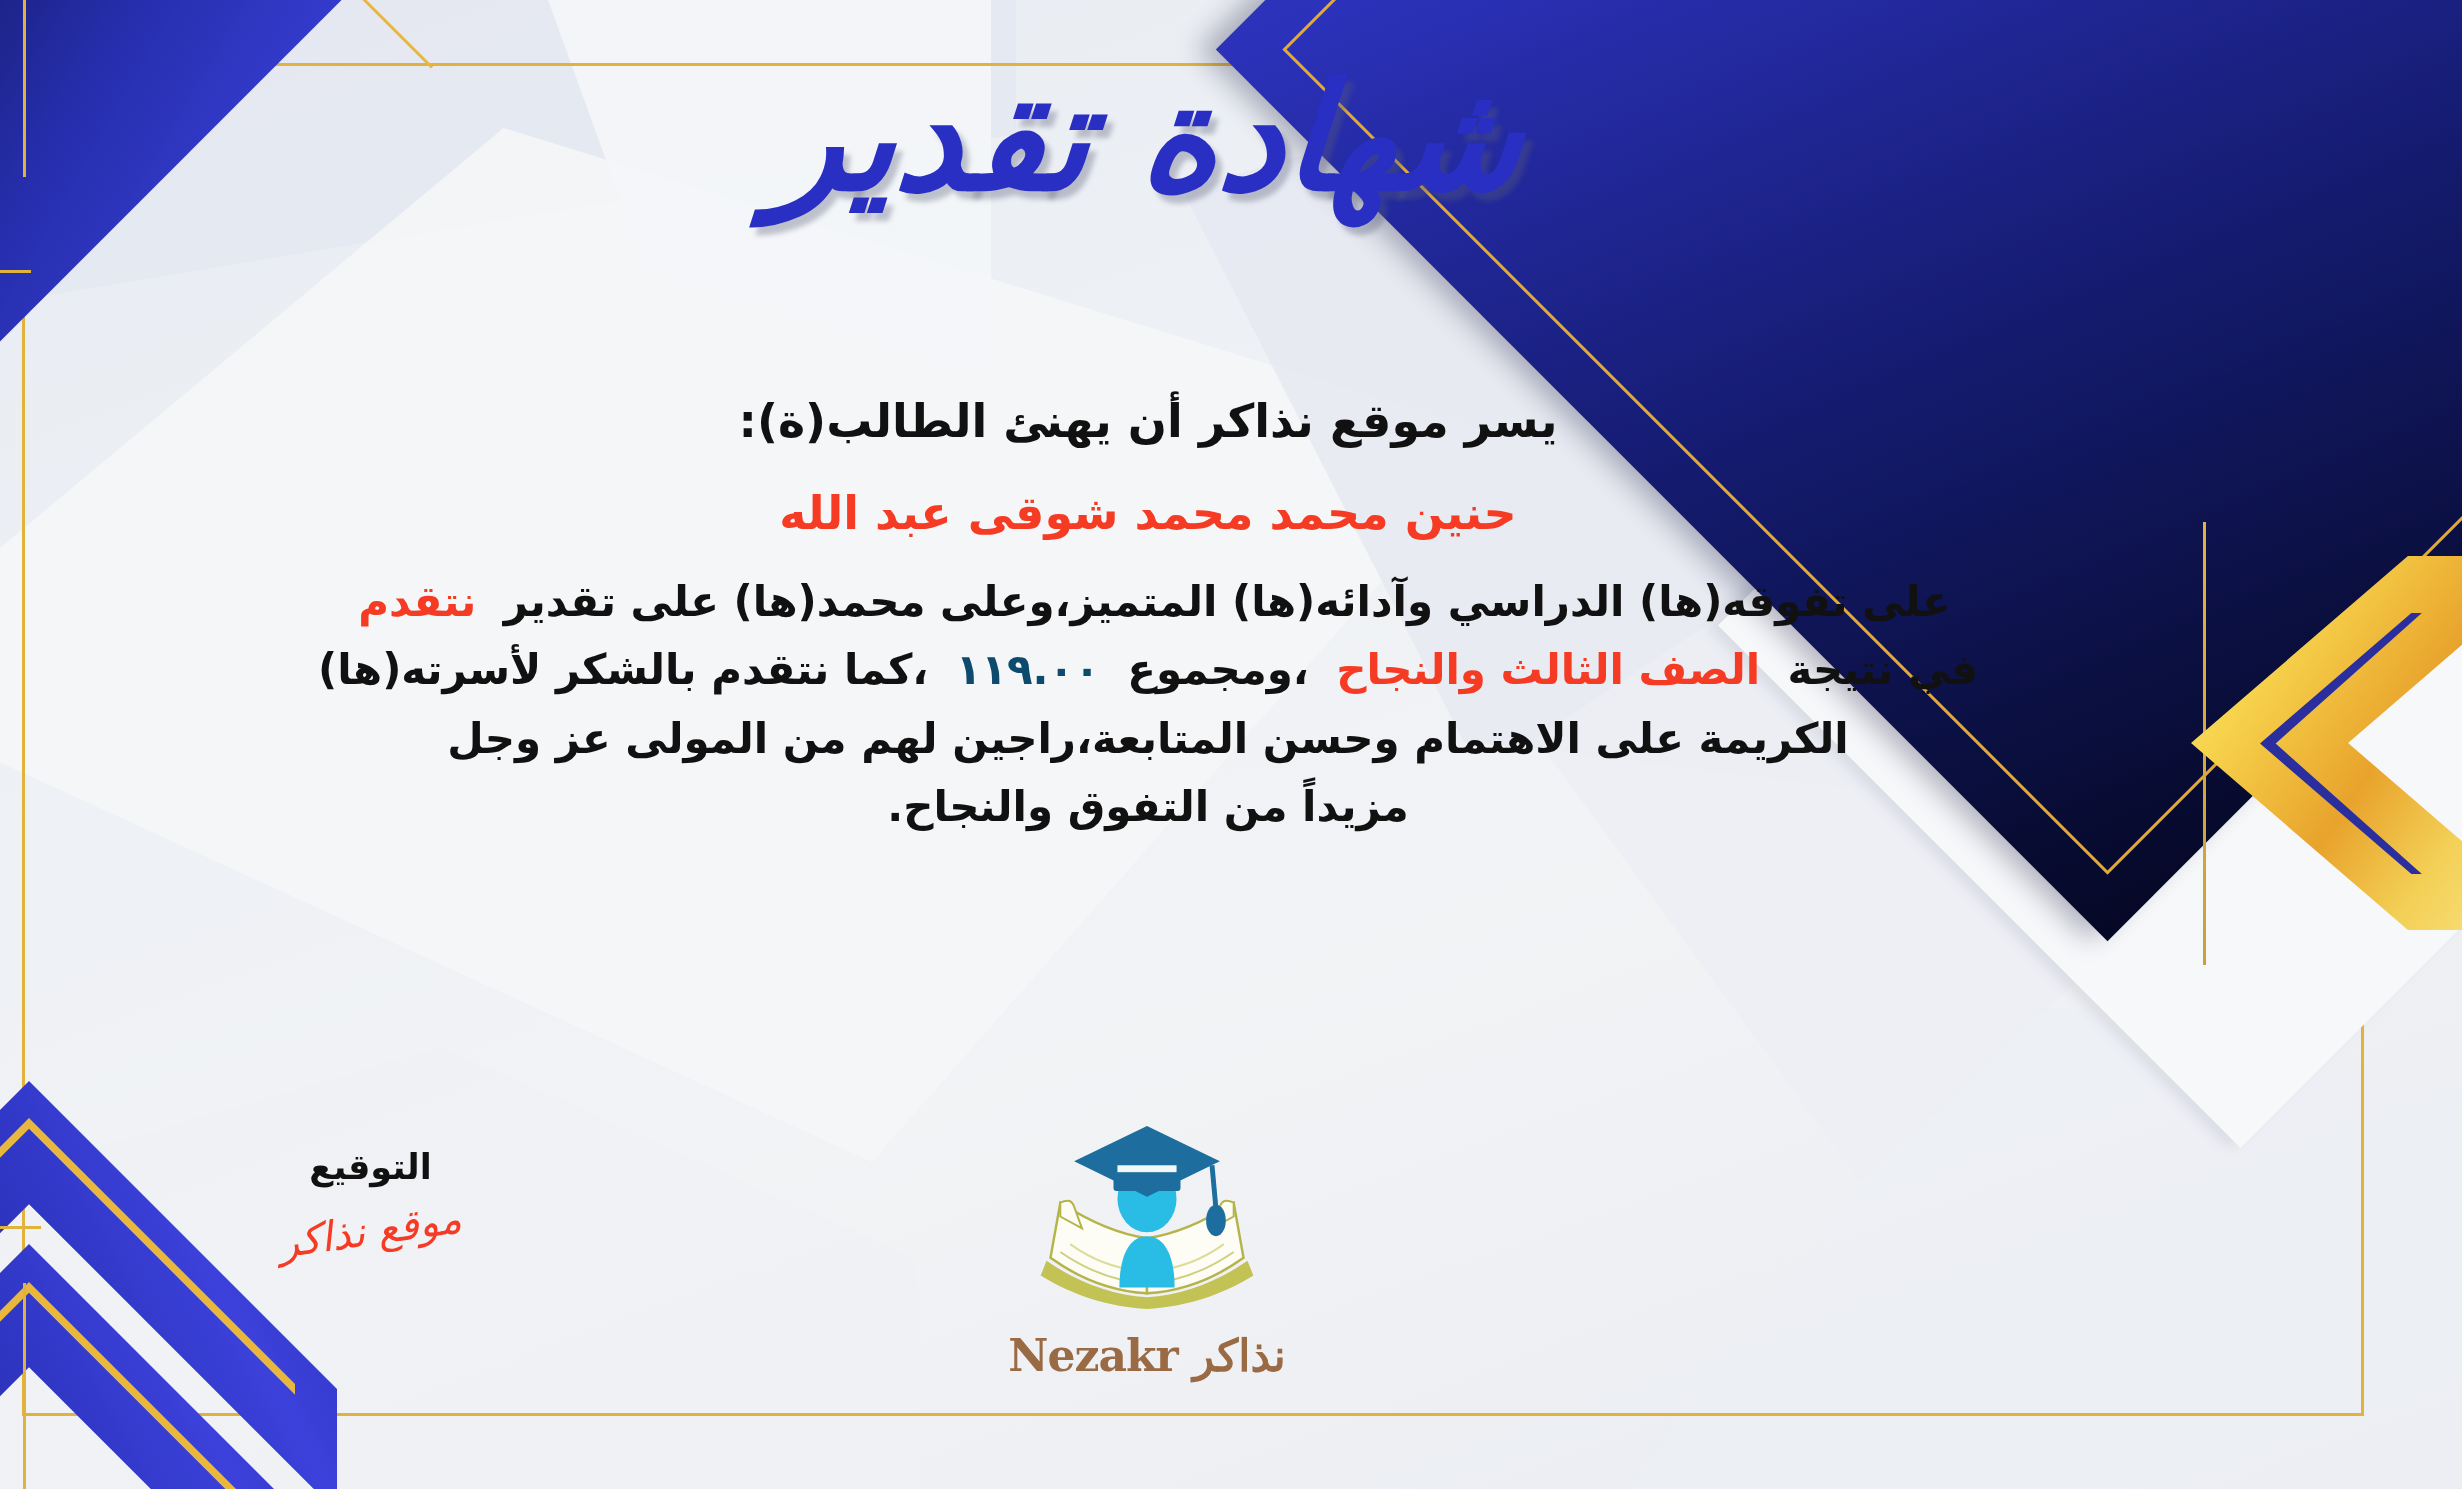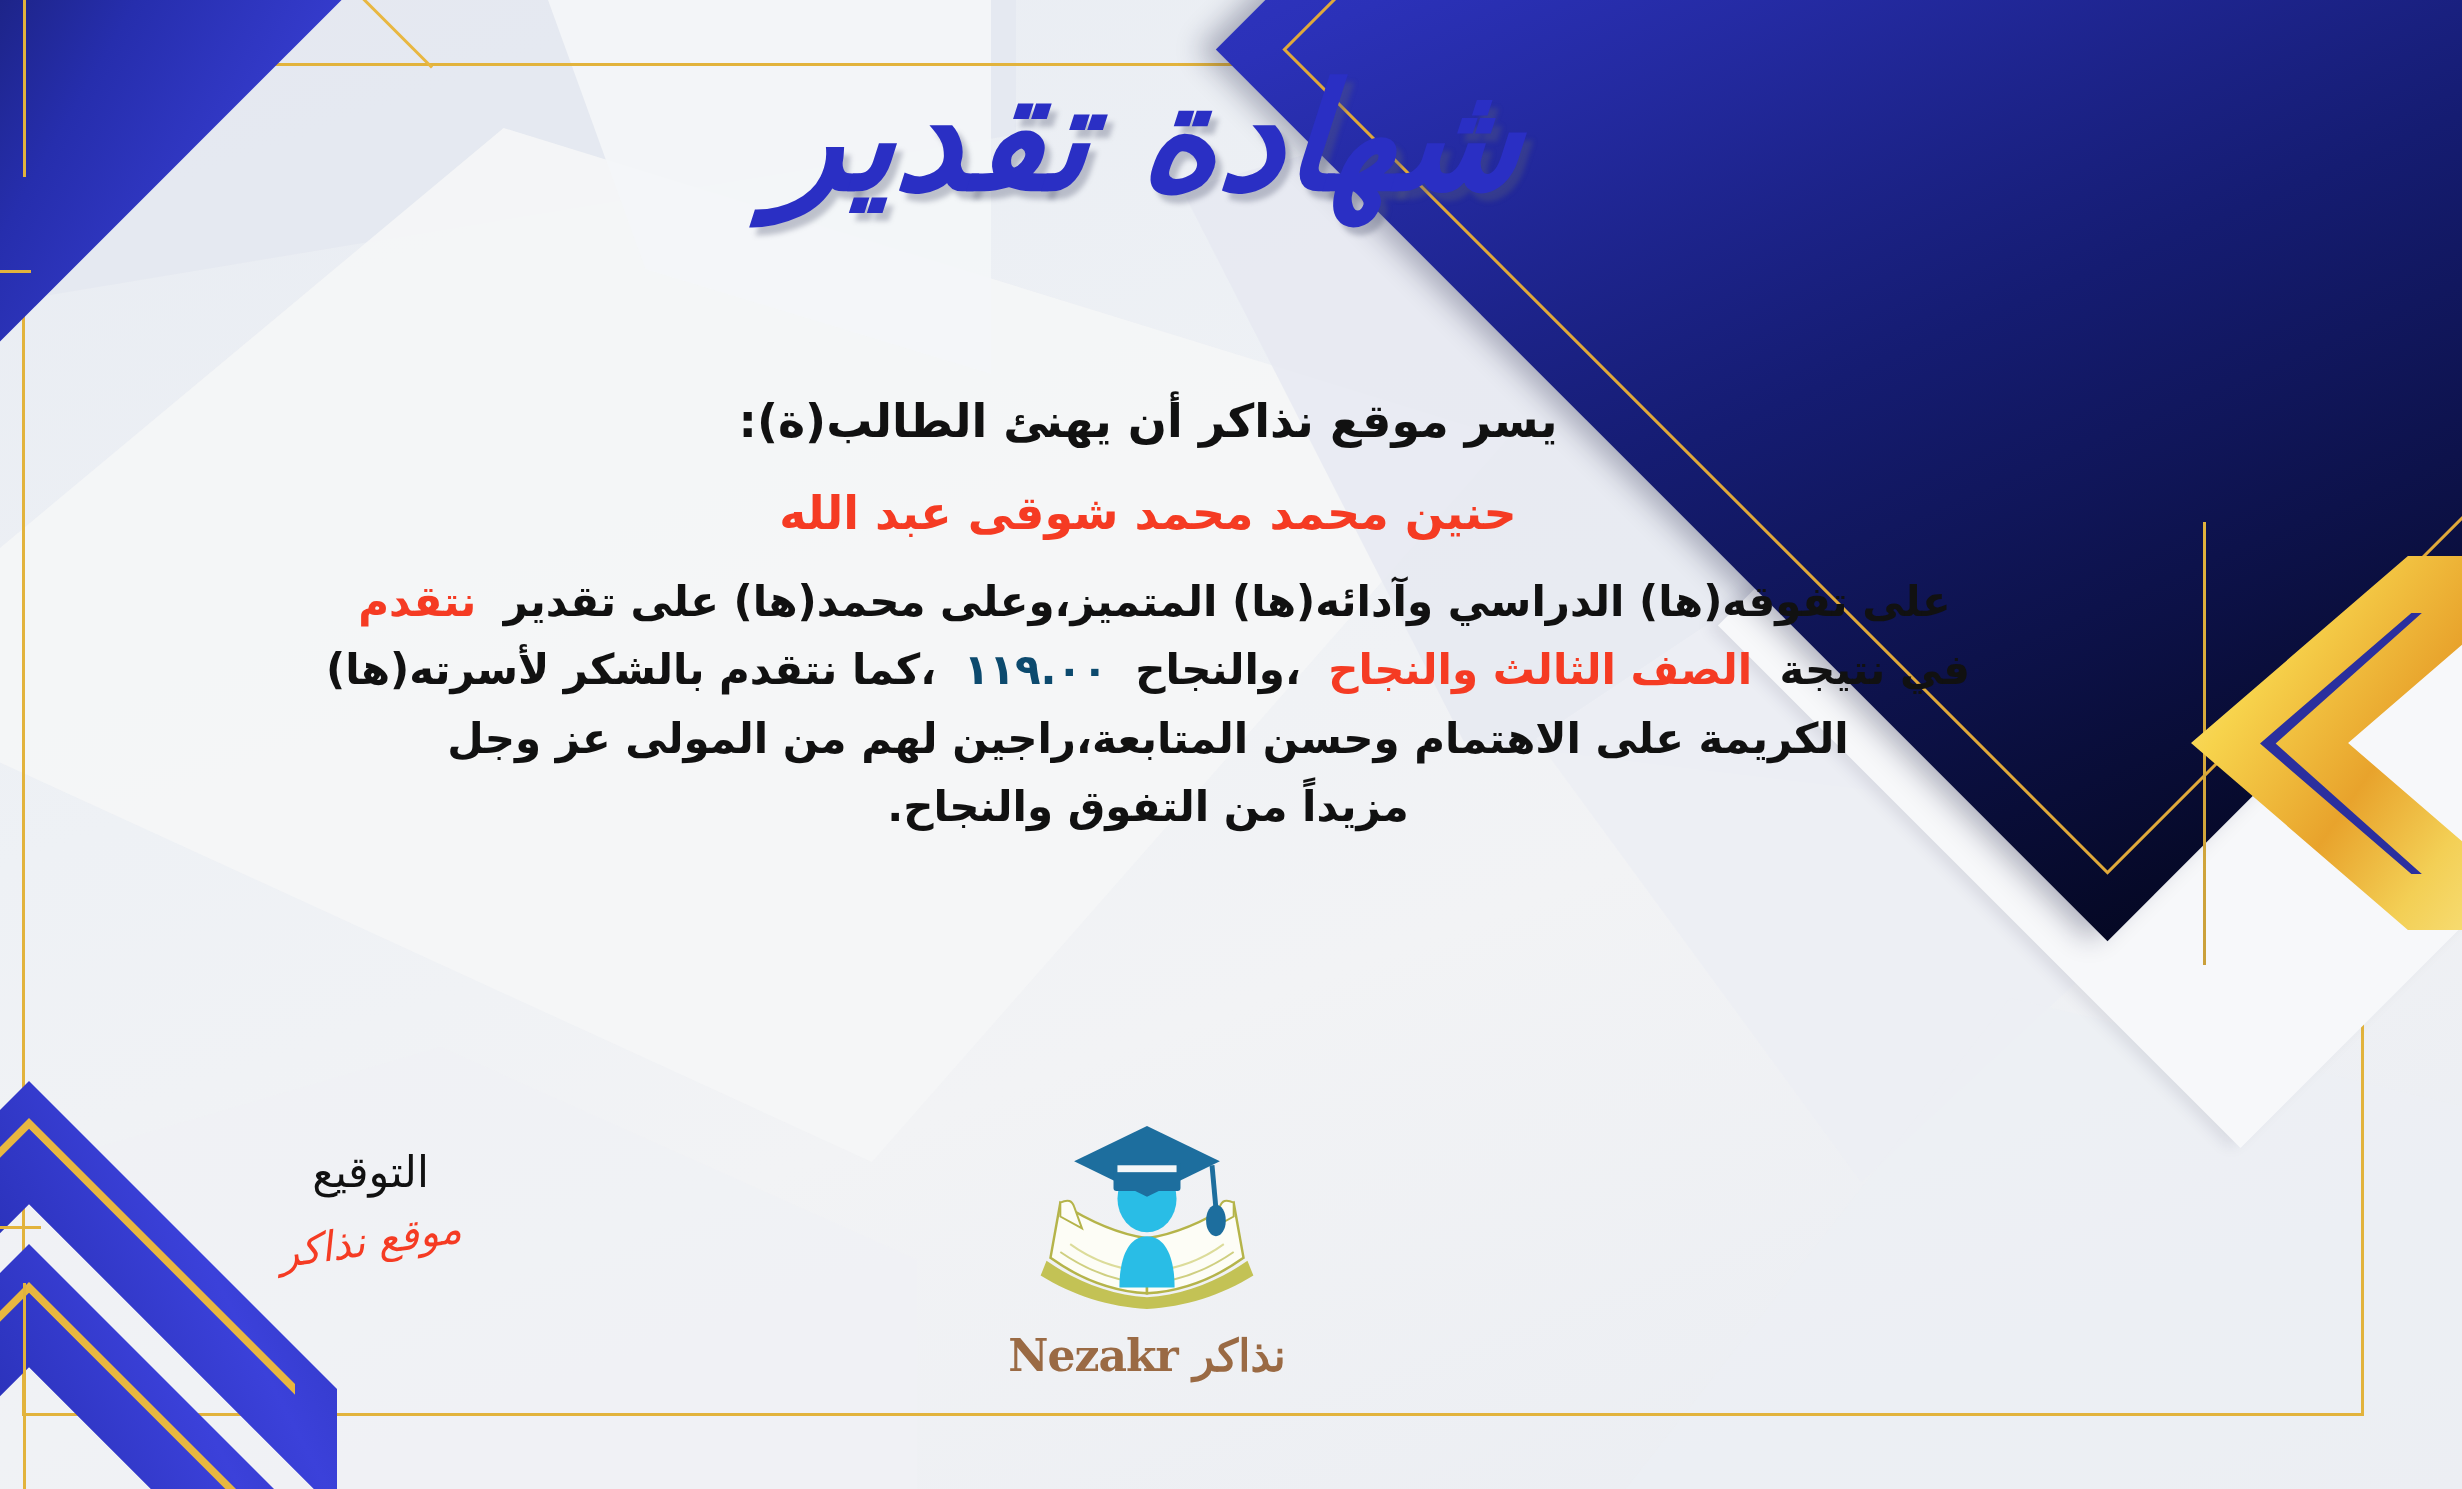--- a/index.html
+++ b/index.html
@@ -154,21 +154,21 @@
   }
   .line-3,.line-4,.line-5,.line-6{font-size:42px;}
   .line-3{margin-bottom:8.9px;}
   .line-4{margin-bottom:8.9px;}
   .line-5{margin-bottom:8.9px;}
   .hl{color:#f53b23;font-weight:700;padding:0 12.8px;}
   .hl-num{color:#0c4a6e;font-weight:700;padding:0 12.8px;letter-spacing:1px;text-align:right;}
 
   
   .sig-block{position:absolute;left:364px;top:1147px;width:345px;text-align:center;}
-  .sig-label{font-size:43px;font-weight:400;color:#111;}
+  .sig-label{font-size:35px;font-weight:700;color:#111;}
   .sig-mark{
     margin-top:19.7px;
     font-size:41px;
     color:#f53b23;
     font-style:italic;
     font-family:"DejaVu Serif","Liberation Serif",serif;
     transform:rotate(-8deg);
     display:inline-block;
   }
 
@@ -240,21 +240,21 @@
       <p class="line student-name">حنين محمد محمد شوقى عبد الله</p>
 
       <p class="line line-3">
         <span>على تفوقه(ها) الدراسي وآدائه(ها) المتميز،وعلى محمد(ها) على تقدير</span>
         <span class="hl">نتقدم</span>
       </p>
 
       <p class="line line-4">
         <span>في نتيجة</span>
         <span class="hl">الصف الثالث والنجاح</span>
-        <span>،والنجاح</span>
+        <span>،ومجموع</span>
         <span class="hl-num">١١٩.٠٠</span>
         <span>،كما نتقدم بالشكر لأسرته(ها)</span>
       </p>
 
       <p class="line line-5">الكريمة على الاهتمام وحسن المتابعة،راجين لهم من المولى عز وجل</p>
 
       <p class="line line-6">مزيداً من التفوق والنجاح.</p>
     </div>
 
     <div class="sig-block">

